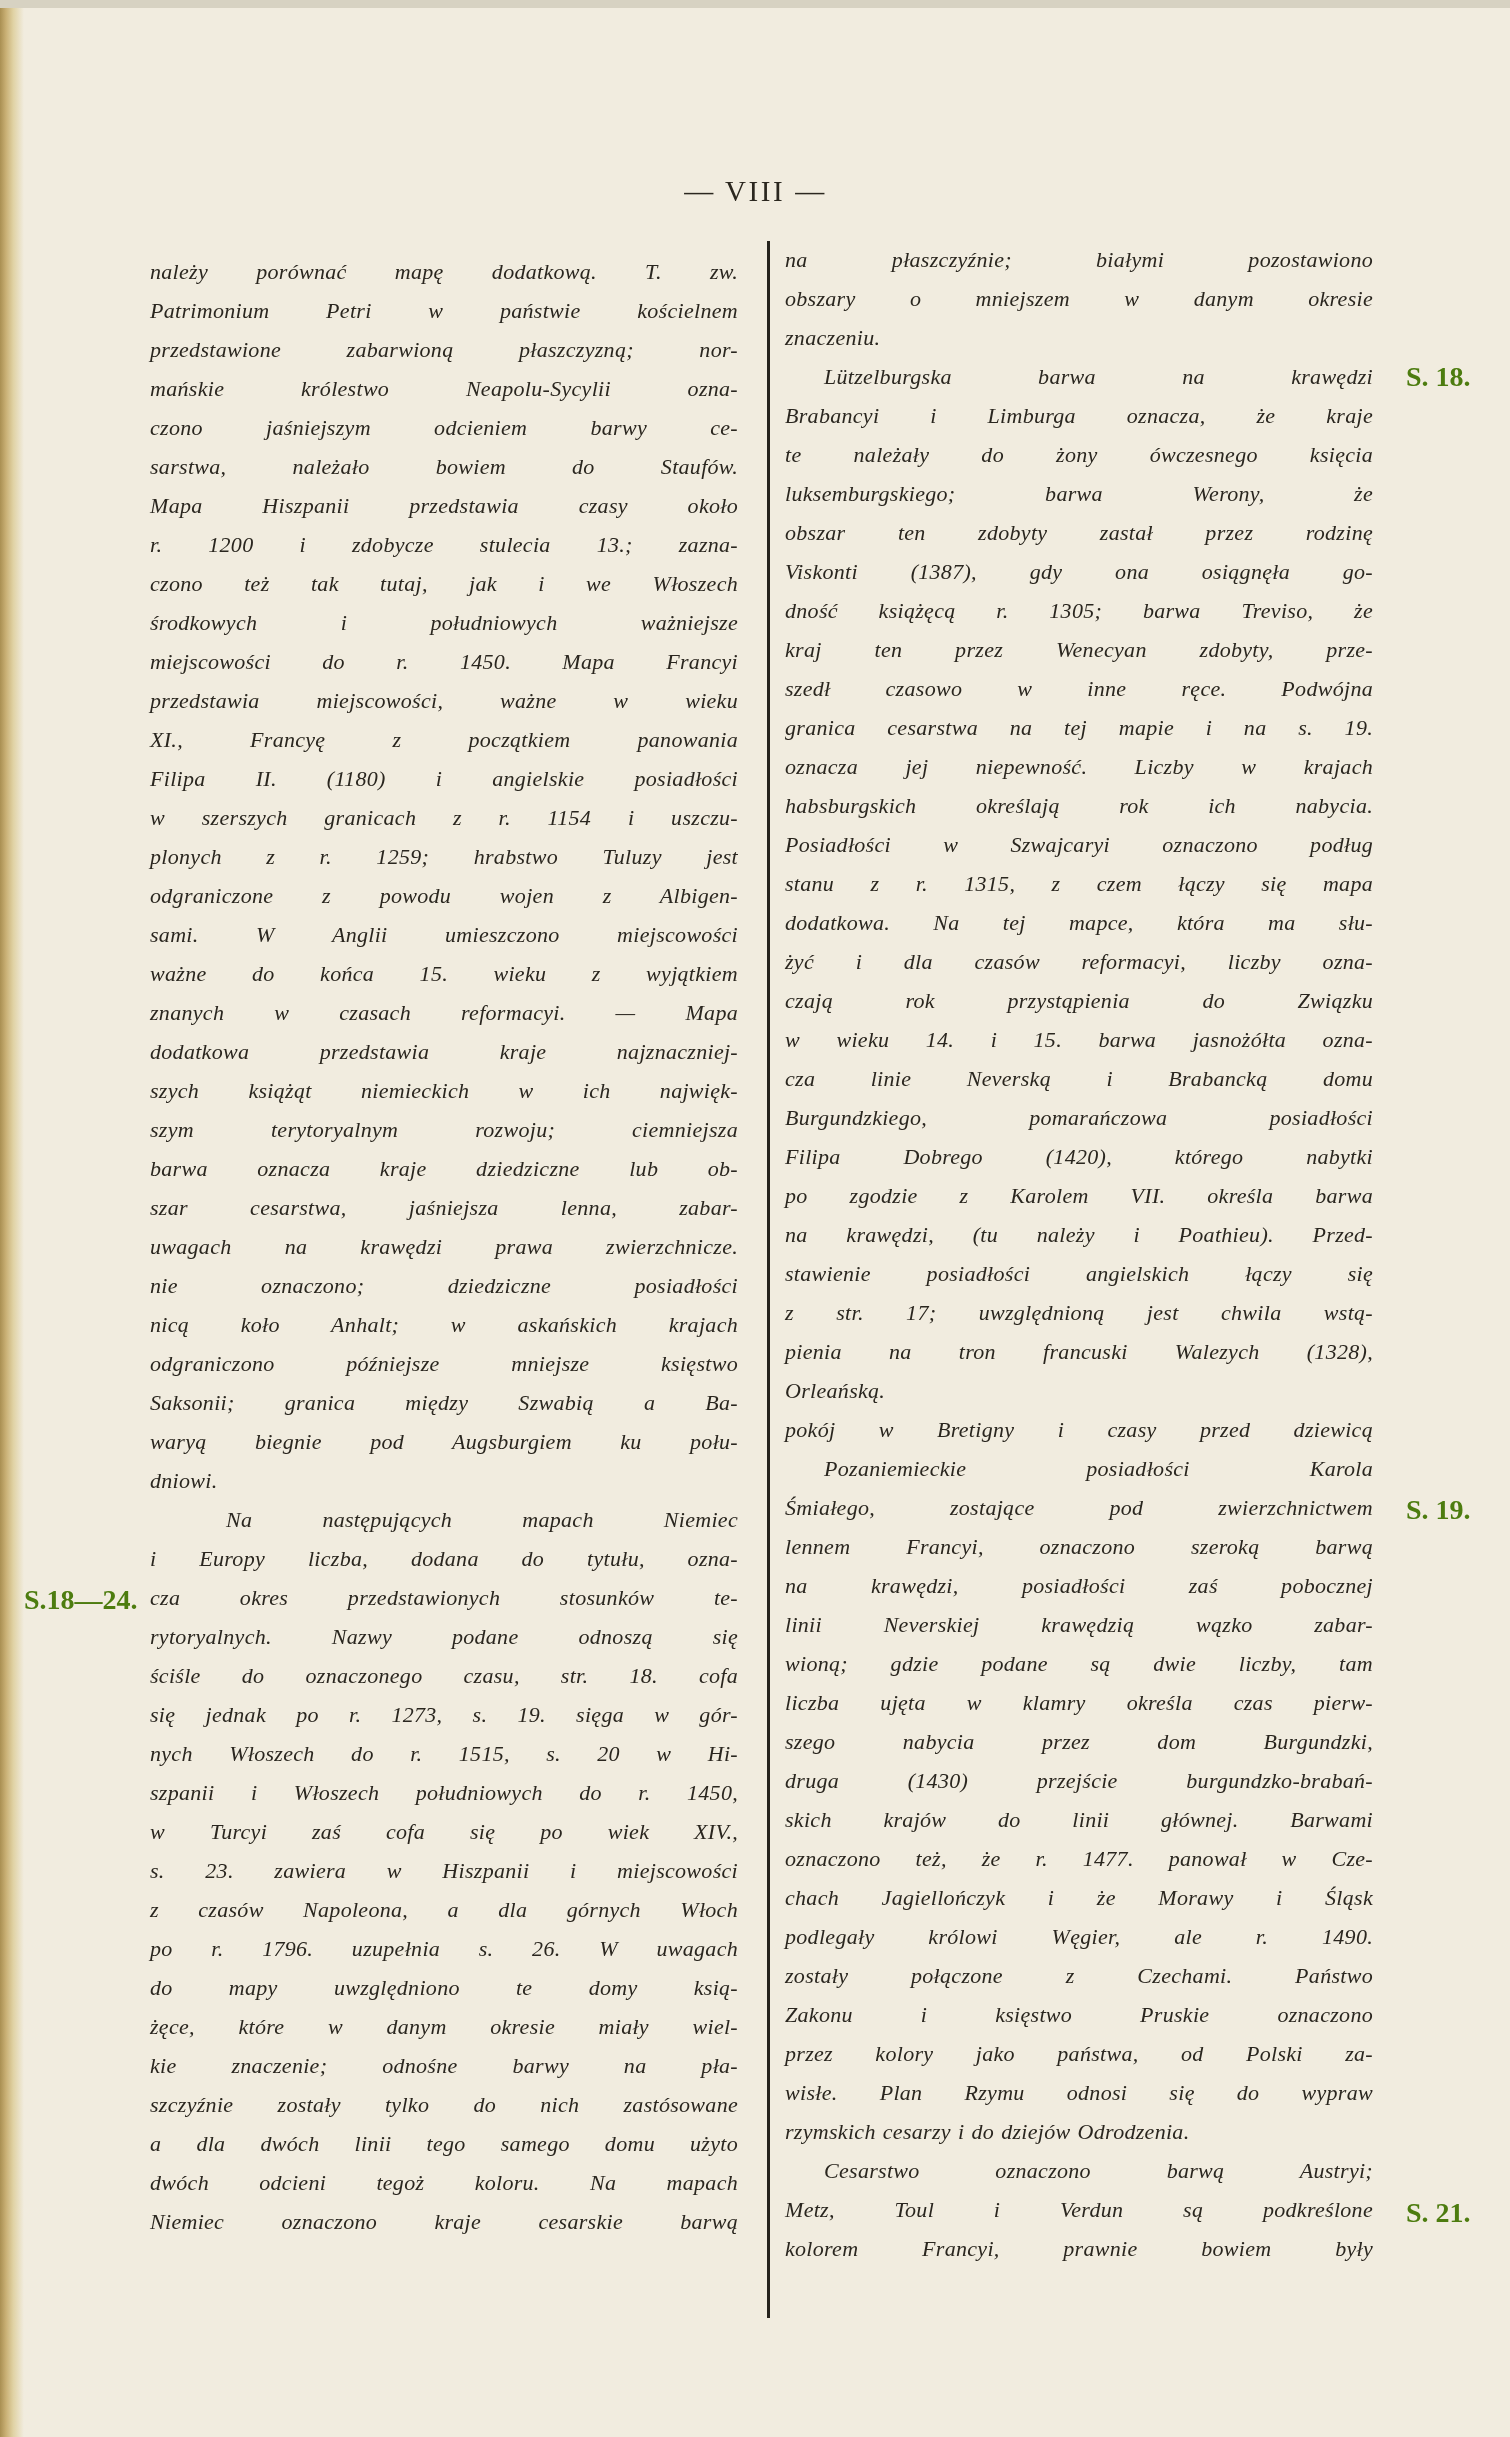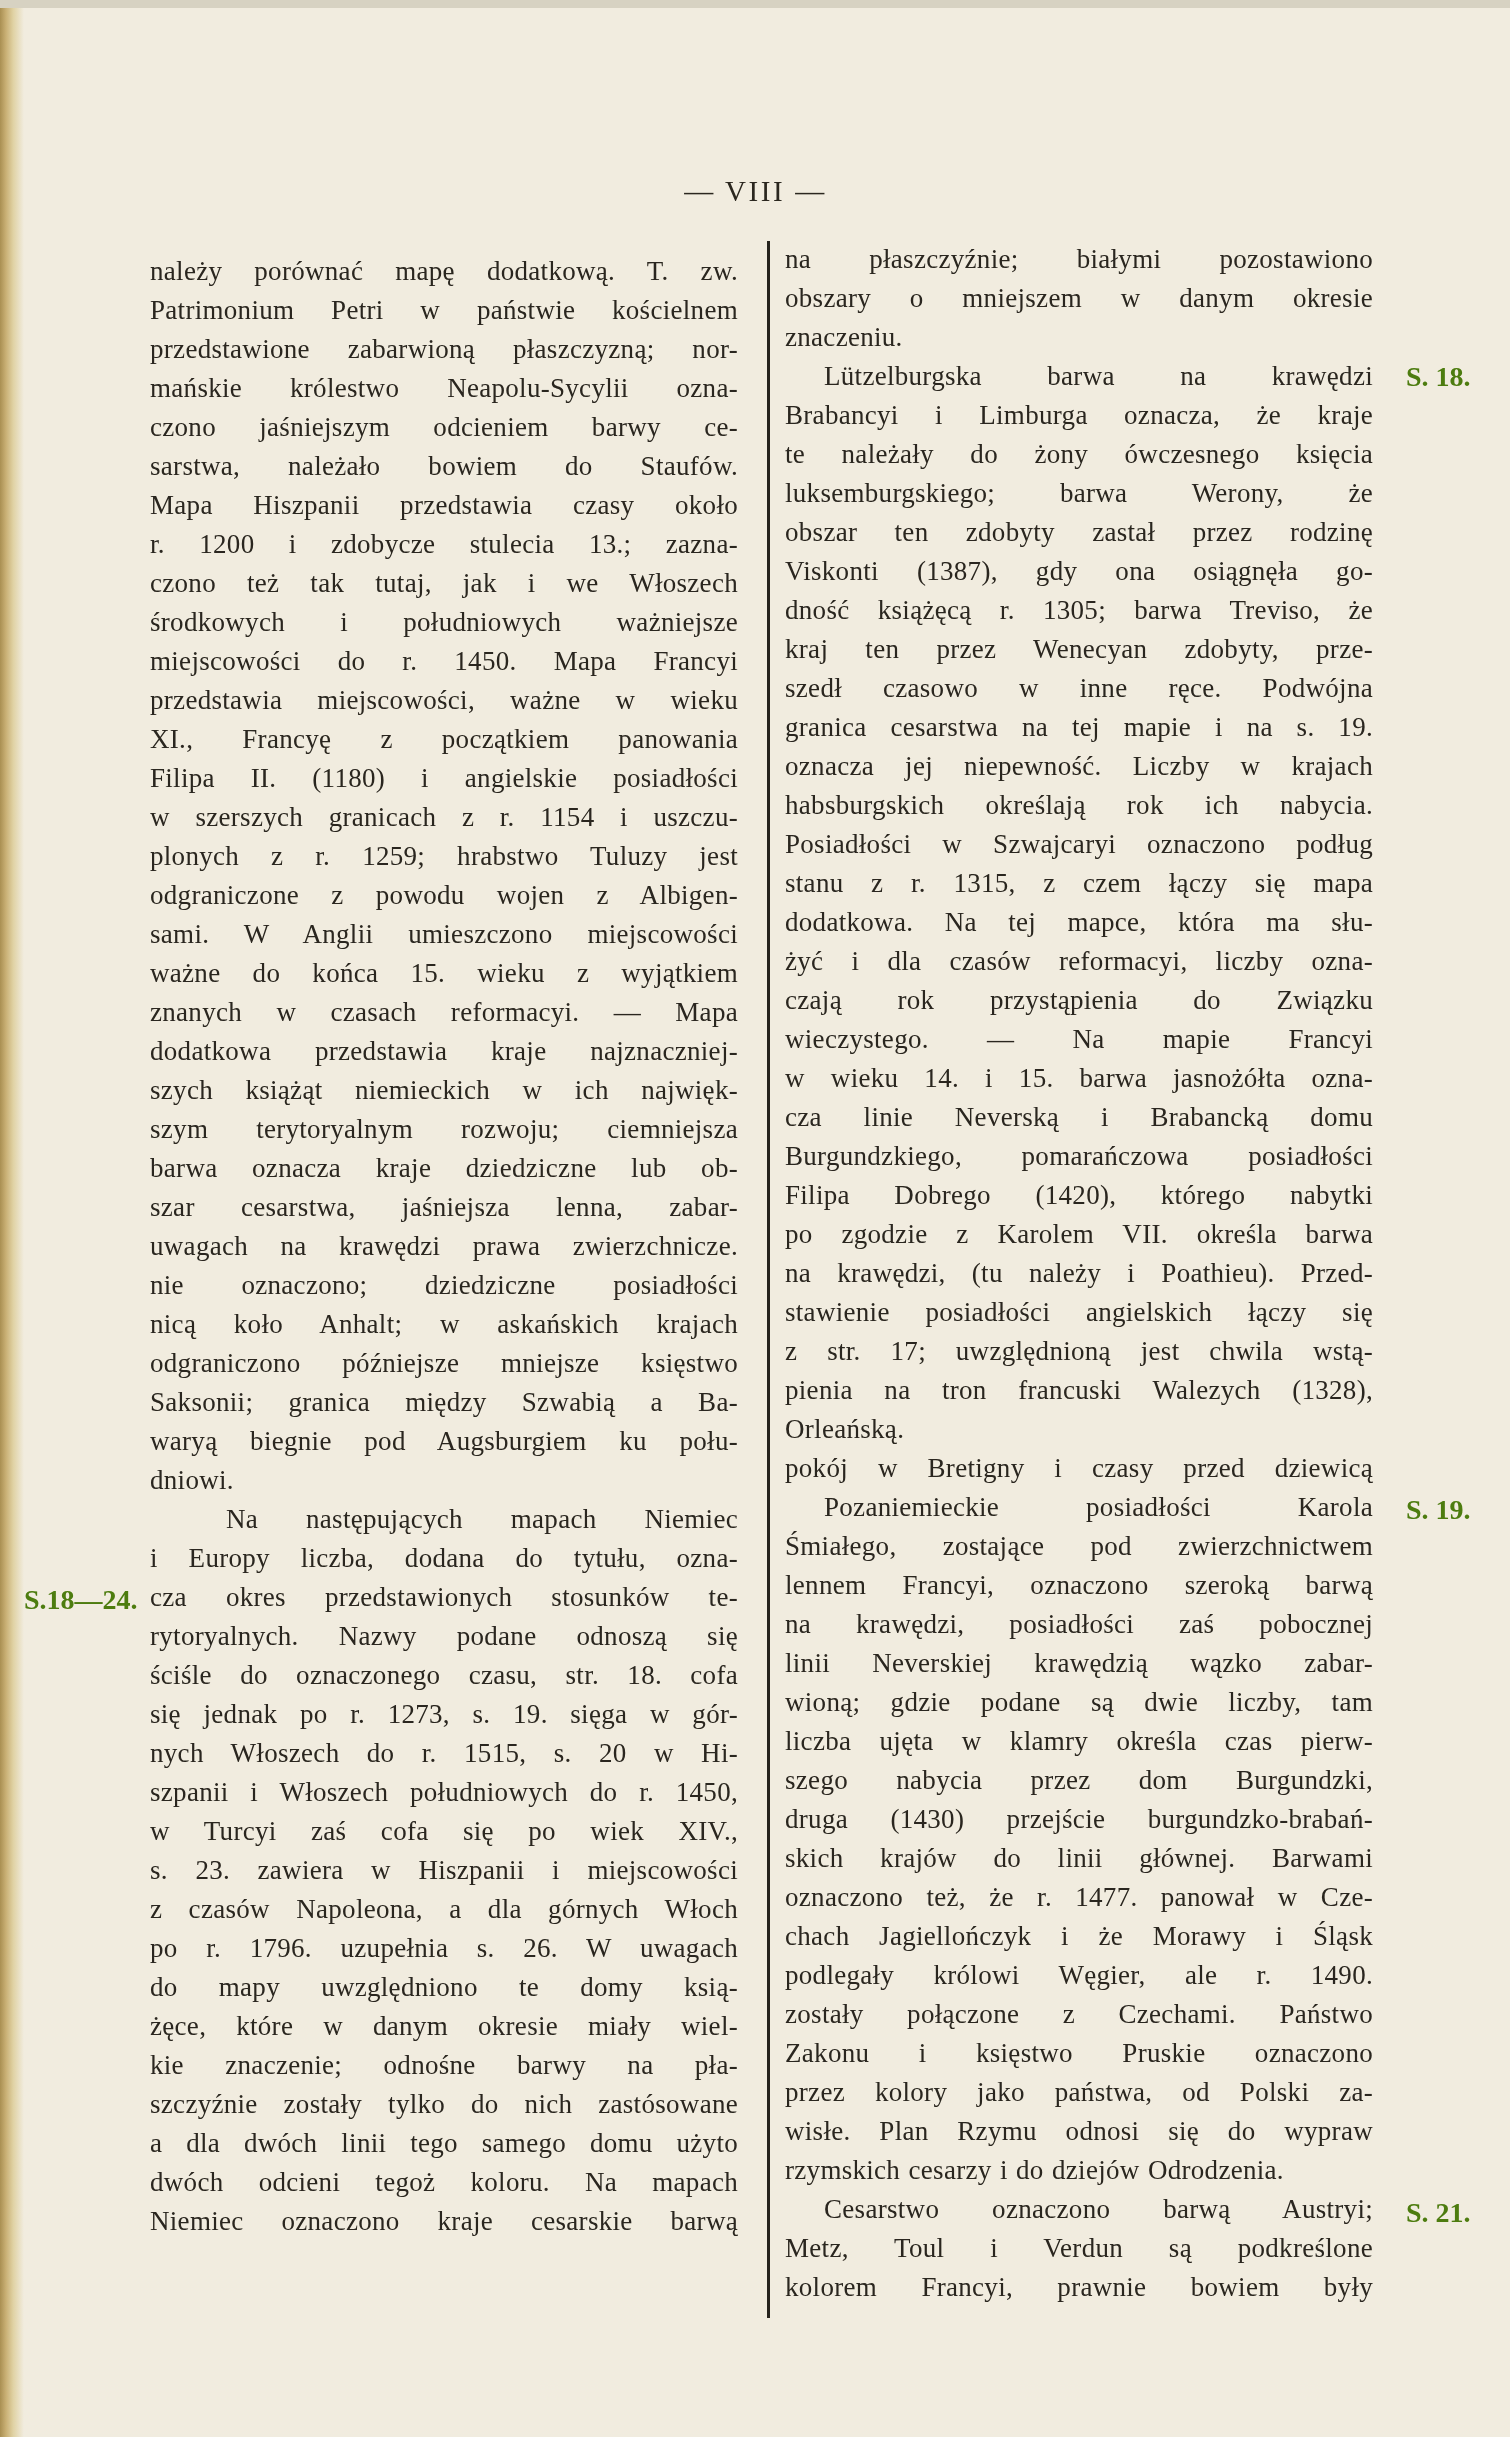--- a/index.html
+++ b/index.html
@@ -25,24 +25,25 @@
     text-align:center;
     font-size:29px;letter-spacing:2.6px;color:#2b271f;
   }
   .col-divider{
     position:absolute;left:767px;top:233px;width:3.4px;height:2077px;
     background:#26231d;
   }
   .column{
     position:absolute;
     width:588px;
-    font-size:27px;
+    font-size:22px;
     line-height:39px;
     letter-spacing:0.3px;
     word-spacing:1.3px;
+    font-style:italic;
   }
   .col-left{left:150px;top:244px;}
   .col-right{left:785px;top:232px;}
   .line{
     height:39px;
     text-align:justify;
     text-align-last:justify;
     white-space:nowrap;
     overflow:visible;
   }
@@ -140,21 +141,20 @@
       <div class="line">kraj ten przez Wenecyan zdobyty, prze-</div>
       <div class="line">szedł czasowo w inne ręce. Podwójna</div>
       <div class="line">granica cesarstwa na tej mapie i na s. 19.</div>
       <div class="line">oznacza jej niepewność. Liczby w krajach</div>
       <div class="line">habsburgskich określają rok ich nabycia.</div>
       <div class="line">Posiadłości w Szwajcaryi oznaczono podług</div>
       <div class="line">stanu z r. 1315, z czem łączy się mapa</div>
       <div class="line">dodatkowa. Na tej mapce, która ma słu-</div>
       <div class="line">żyć i dla czasów reformacyi, liczby ozna-</div>
       <div class="line">czają rok przystąpienia do Związku</div>
-      <div class="line">wieczystego. — Na mapie Francyi</div>
       <div class="line">w wieku 14. i 15. barwa jasnożółta ozna-</div>
       <div class="line">cza linie Neverską i Brabancką domu</div>
       <div class="line">Burgundzkiego, pomarańczowa posiadłości</div>
       <div class="line">Filipa Dobrego (1420), którego nabytki</div>
       <div class="line">po zgodzie z Karolem VII. określa barwa</div>
       <div class="line">na krawędzi, (tu należy i Poathieu). Przed-</div>
       <div class="line">stawienie posiadłości angielskich łączy się</div>
       <div class="line">z str. 17; uwzględnioną jest chwila wstą-</div>
       <div class="line">pienia na tron francuski Walezych (1328),</div>
       <div class="line pend">Orleańską.</div>

